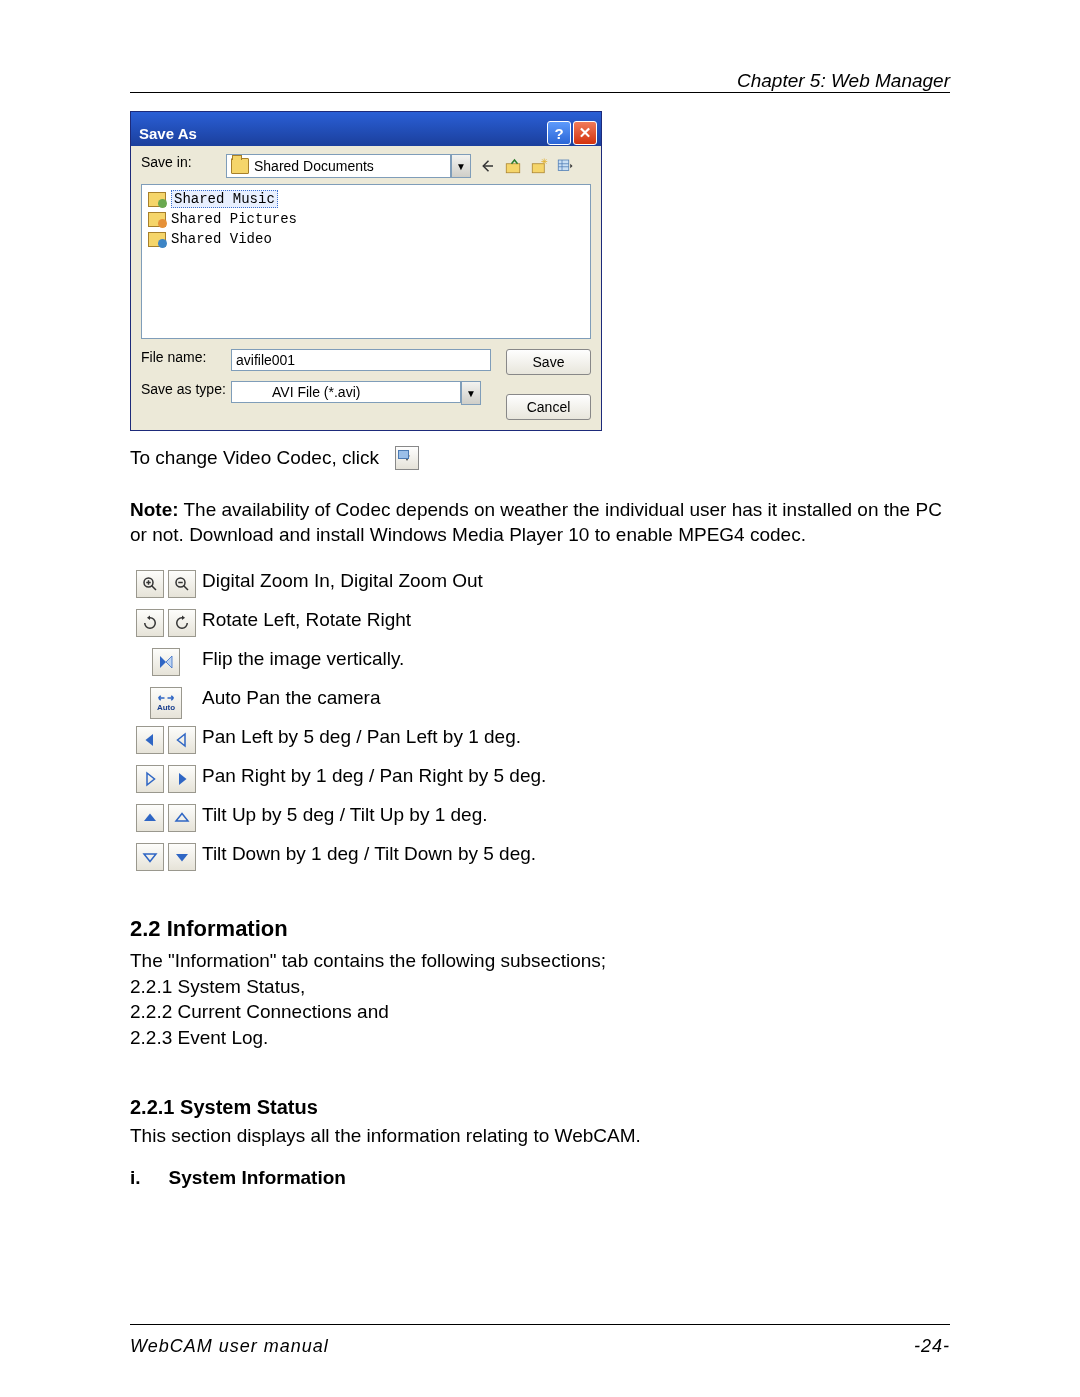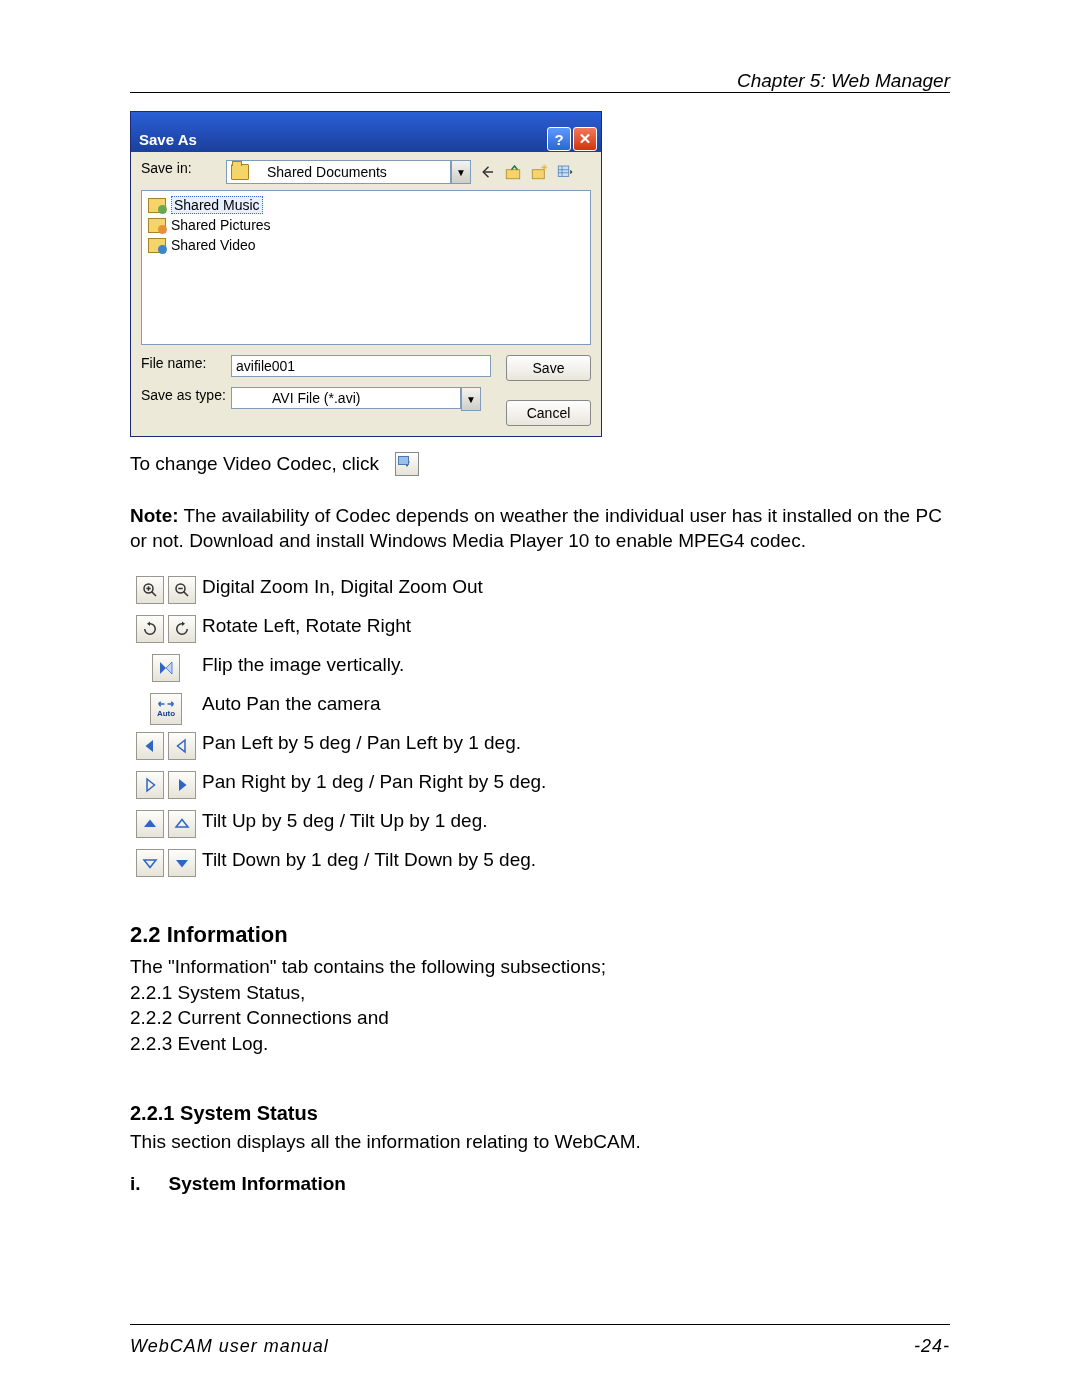--- a/index.html
+++ b/index.html
@@ -36,21 +36,21 @@
     background: #ece9d8;
     font-family: Tahoma, Arial, sans-serif;
     font-size: 14px;
     color: #000;
     margin-bottom: 14px;
   }
   .saveas .titlebar {
     display: flex;
     align-items: center;
     height: 26px;
-    padding: 14px 4px 0 8px;
+    padding: 8px 4px 0 8px;
     background: linear-gradient(#2a5fd6, #1b3f9c);
     color: #fff;
     font-weight: bold;
     font-size: 15px;
   }
   .saveas .titlebar .spacer { flex: 1; }
   .winbtn {
     width: 22px; height: 22px;
     margin-left: 2px;
     border: 1px solid #fff;
@@ -66,21 +66,21 @@
   .saveas .body { padding: 8px 10px 10px 10px; }
   .row { display: flex; margin-bottom: 6px; }
   .row .lbl { width: 85px; }
   .folder-dd {
     display: flex; align-items: center;
     background: #fff;
     border: 1px solid #7f9db9;
     height: 22px;
     width: 215px;
     padding: 0 4px;
-    gap: 18px;
+    gap: 5px;
   }
   .folder-dd .fico { width: 16px; height: 14px; background: #f5d56a; border: 1px solid #a8802a; border-radius: 1px; position: relative; }
   .folder-dd .fico::before { content: ""; position: absolute; top: -4px; left: 0; width: 8px; height: 4px; background: #f5d56a; border: 1px solid #a8802a; border-bottom: 0; }
   .ddarrow {
     width: 18px; height: 22px;
     background: linear-gradient(#f3f3f0,#cfcec8);
     border: 1px solid #7f9db9;
     display: flex; align-items: center; justify-content: center;
     font-size: 10px;
   }
@@ -97,20 +97,21 @@
   .filepane {
     background: #fff;
     border: 1px solid #7f9db9;
     height: 145px;
     margin-bottom: 10px;
     padding: 4px 6px;
   }
   .fileitem {
     display: flex; align-items: center; gap: 5px;
     height: 20px;
+    font-family: Liberation Mono, monospace;
   }
   .fileitem.selected .namebox {
     border: 1px dotted #3a6fcf;
     background: #e8f0ff;
     padding: 0 2px;
   }
   .fileitem .fico { width: 16px; height: 13px; background: #f5d56a; border: 1px solid #a8802a; position: relative; }
   .fileitem .fico .badge { position: absolute; right: -2px; bottom: -2px; width: 9px; height: 9px; border-radius: 50%; }
   .fileitem .fico .badge.music { background: #6aa84f; }
   .fileitem .fico .badge.pic { background: #e69138; }

